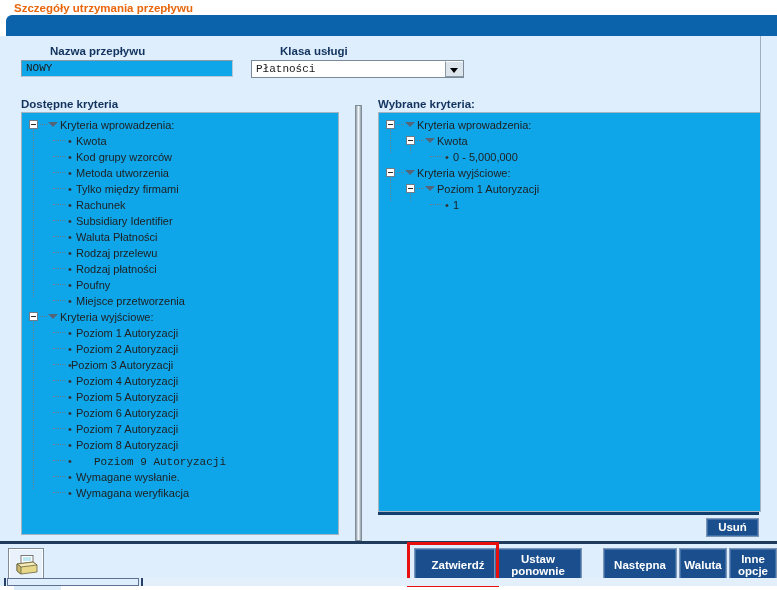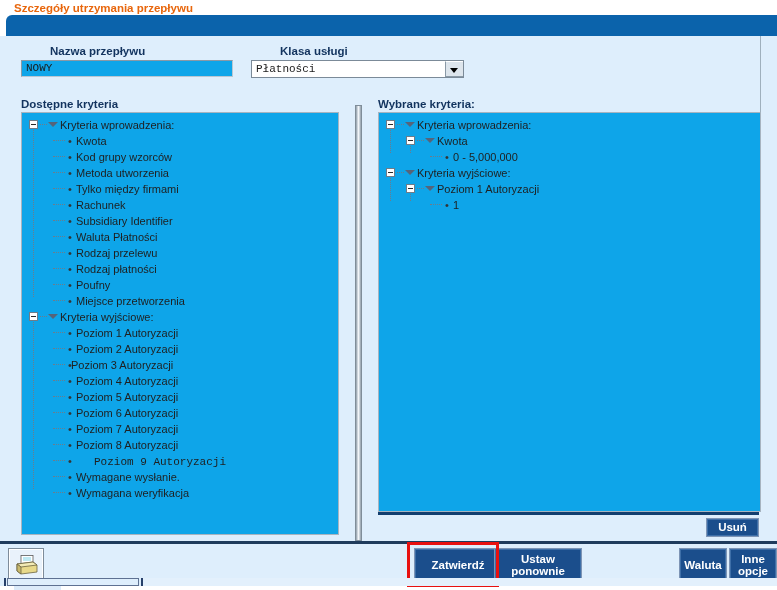--- a/index.html
+++ b/index.html
@@ -465,20 +465,21 @@
       <line x1="8" y1="4" x2="16" y2="4" stroke="#7FD4E8" stroke-width="1"></line>
       <line x1="8" y1="6" x2="16" y2="6" stroke="#7FD4E8" stroke-width="1"></line>
       <path d="M2 10 L18 8 L22 11 L22 18 L6 20 L2 17 Z" fill="#E8D98A" stroke="#6b6340" stroke-width="0.8"></path>
       <path d="M2 10 L18 8 L22 11 L6 13 Z" fill="#F3EBB6" stroke="#6b6340" stroke-width="0.8"></path>
       <path d="M6 13 L6 20 L2 17 L2 10 Z" fill="#C9BA6E" stroke="#6b6340" stroke-width="0.8"></path>
     </svg>
   </div>
 
   <div class="btn-bottom" id="btn-confirm">Zatwierdź</div>
   <div class="btn-bottom" id="btn-reset">Ustaw ponownie</div>
+  <div class="btn-bottom" id="btn-next">Następna</div>
   <div class="btn-bottom" id="btn-list">Waluta</div>
   <div class="btn-bottom" id="btn-other">Inne opcje</div>
 
   <div class="annot-rect"></div>
 
   <div class="bottom-scrollcap"></div>
   <div class="bottom-scrollbar"></div>
   <div class="bottom-scrollcap2"></div>
   <div class="bottom-strip"></div>
   <div class="bottom-tiny"></div>

